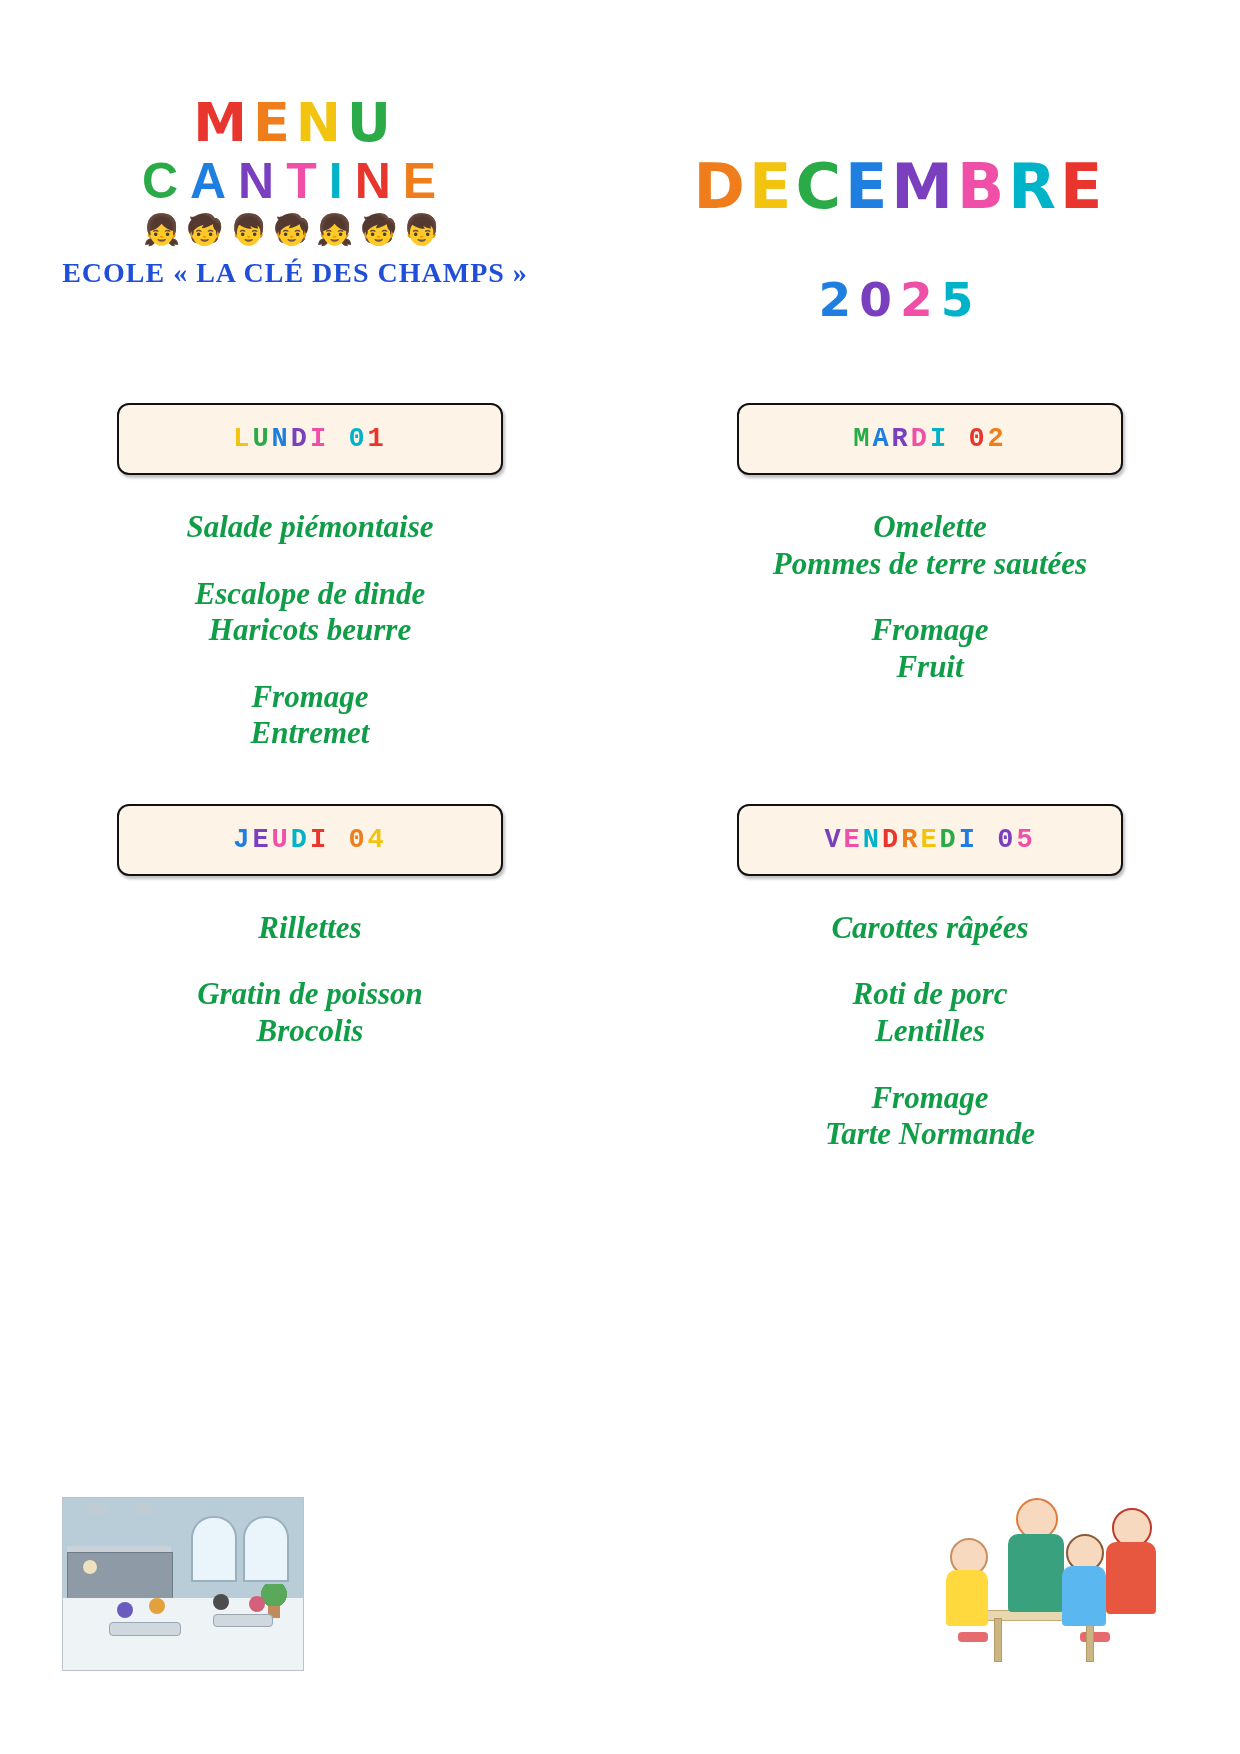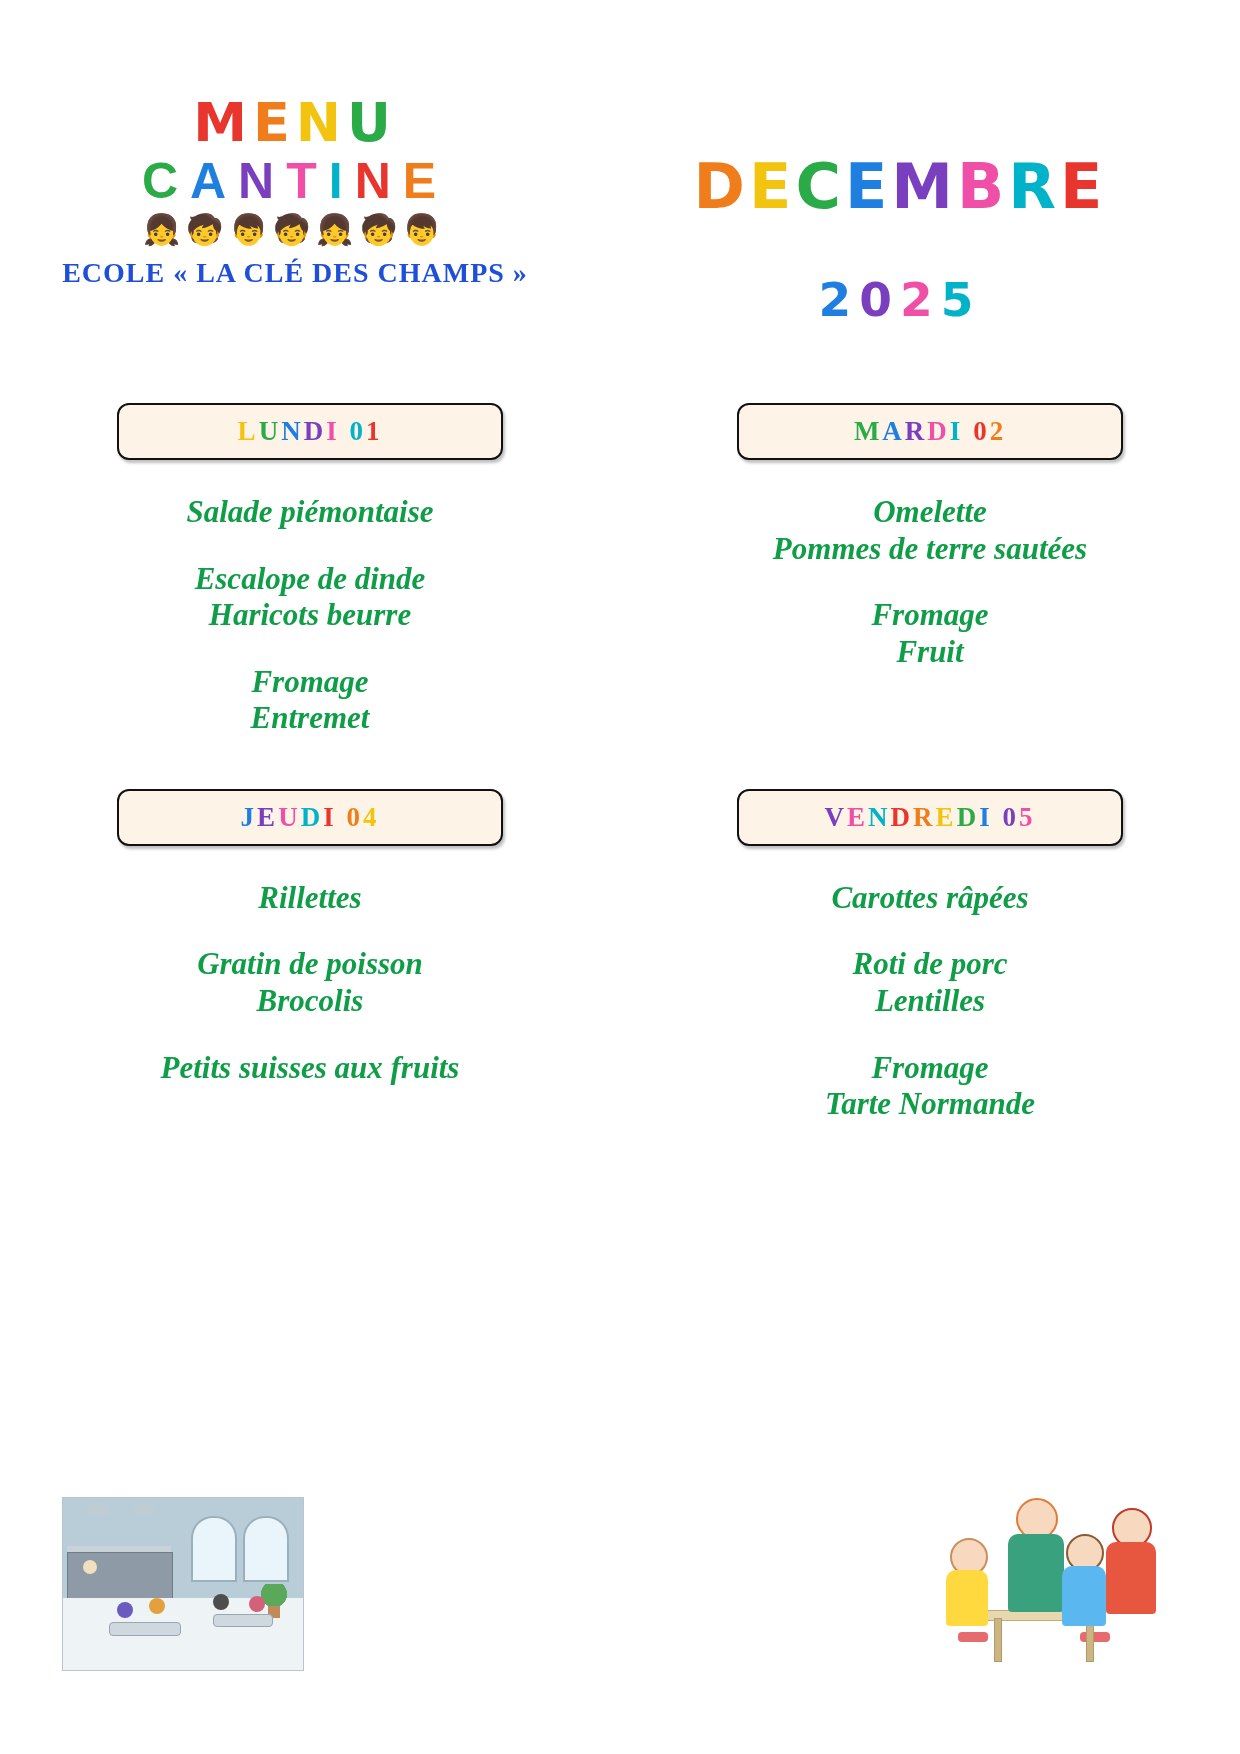--- a/index.html
+++ b/index.html
@@ -89,25 +89,25 @@
     grid-template-rows: auto auto;
     row-gap: 52px;
   }
   .day-cell {
     text-align: center;
     padding: 0 40px;
   }
   .day-badge {
     display: inline-block;
     min-width: 330px;
-    padding: 11px 26px;
+    padding: 19px 26px;
     border: 2px solid #111111;
     border-radius: 12px;
     background: #fdf4e7;
-    font-family: Liberation Serif, serif;
+    font-family: Liberation Mono, monospace;
     font-weight: bold;
     font-size: 27px;
     letter-spacing: 3px;
     box-shadow: 2px 3px 3px rgba(0,0,0,0.25);
   }
   .dishes {
     margin-top: 34px;
   }
   .course {
     color: #0f9d47;
@@ -265,23 +265,20 @@
 
   <div class="day-cell">
     <div class="day-badge"><span style="color: rgb(31, 127, 224);">J</span><span style="color: rgb(122, 63, 191);">E</span><span style="color: rgb(239, 79, 166);">U</span><span style="color: rgb(0, 179, 200);">D</span><span style="color: rgb(232, 53, 46);">I</span><span> </span><span style="color: rgb(240, 125, 27);">0</span><span style="color: rgb(242, 195, 15);">4</span></div>
     <div class="dishes">
         <div class="course">
           <span class="line">Rillettes</span>
         </div>
         <div class="course">
           <span class="line">Gratin de poisson</span>
           <span class="line">Brocolis</span>
-        </div>
-        <div class="course">
-          <span class="line">Petits suisses aux fruits</span>
         </div>
       </div>
   </div>
 
   <div class="day-cell">
     <div class="day-badge"><span style="color: rgb(122, 63, 191);">V</span><span style="color: rgb(239, 79, 166);">E</span><span style="color: rgb(0, 179, 200);">N</span><span style="color: rgb(232, 53, 46);">D</span><span style="color: rgb(240, 125, 27);">R</span><span style="color: rgb(242, 195, 15);">E</span><span style="color: rgb(43, 171, 72);">D</span><span style="color: rgb(31, 127, 224);">I</span><span> </span><span style="color: rgb(122, 63, 191);">0</span><span style="color: rgb(239, 79, 166);">5</span></div>
     <div class="dishes">
         <div class="course">
           <span class="line">Carottes râpées</span>
         </div>

